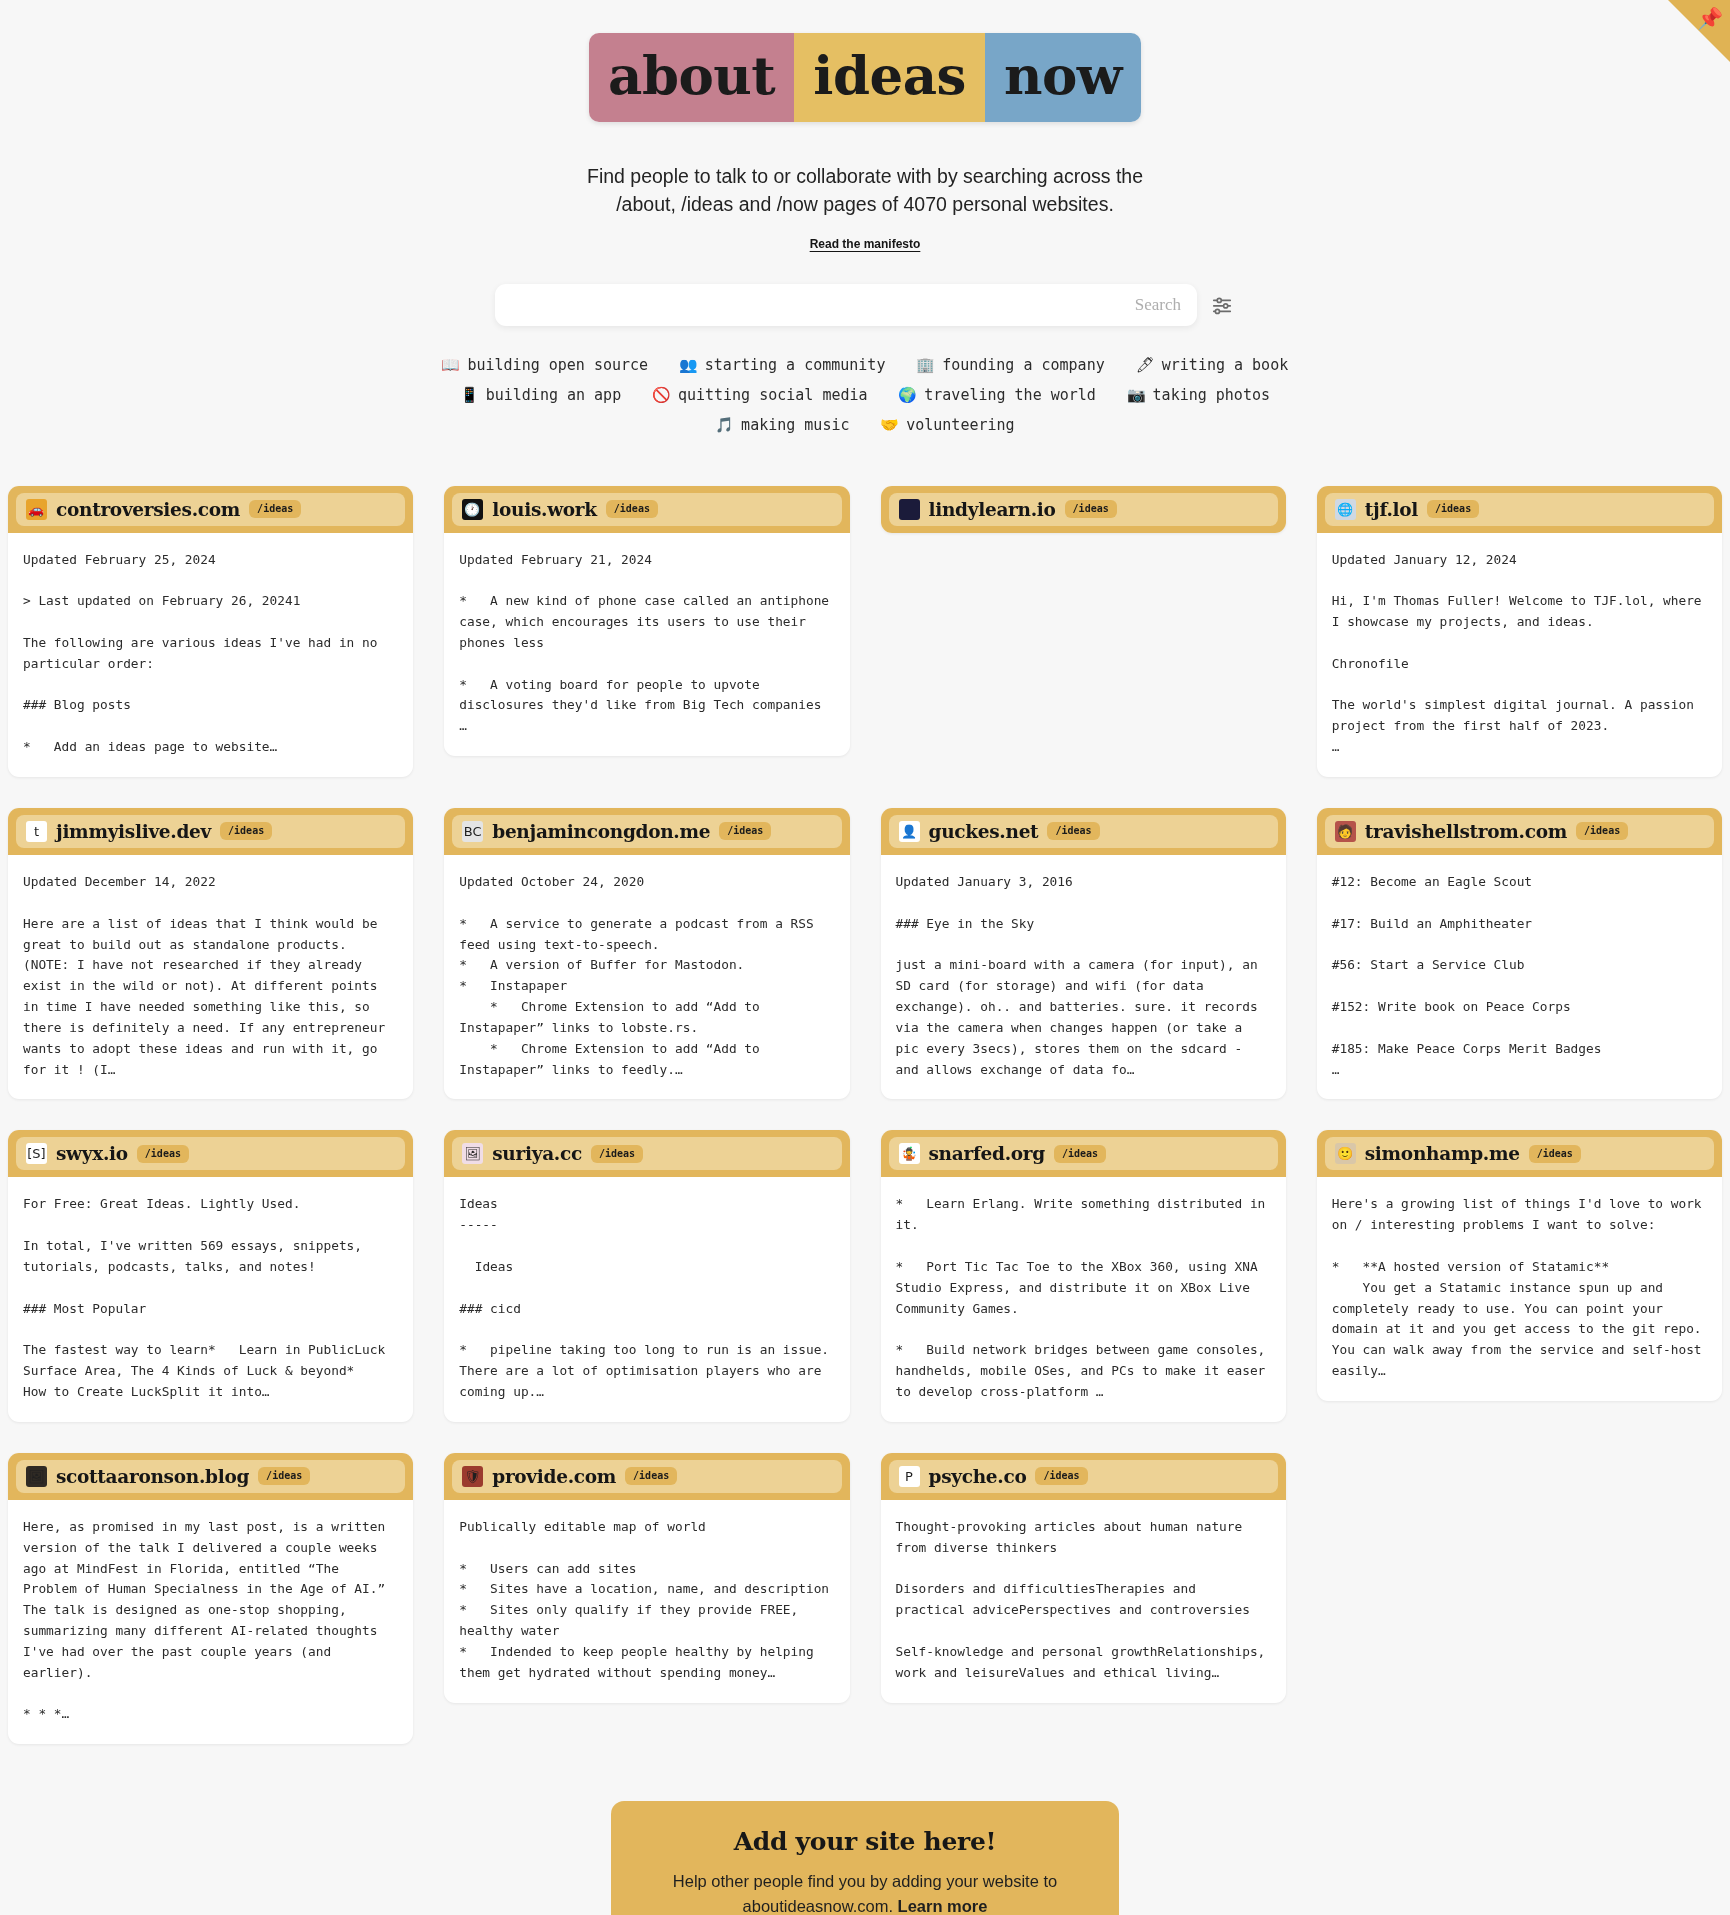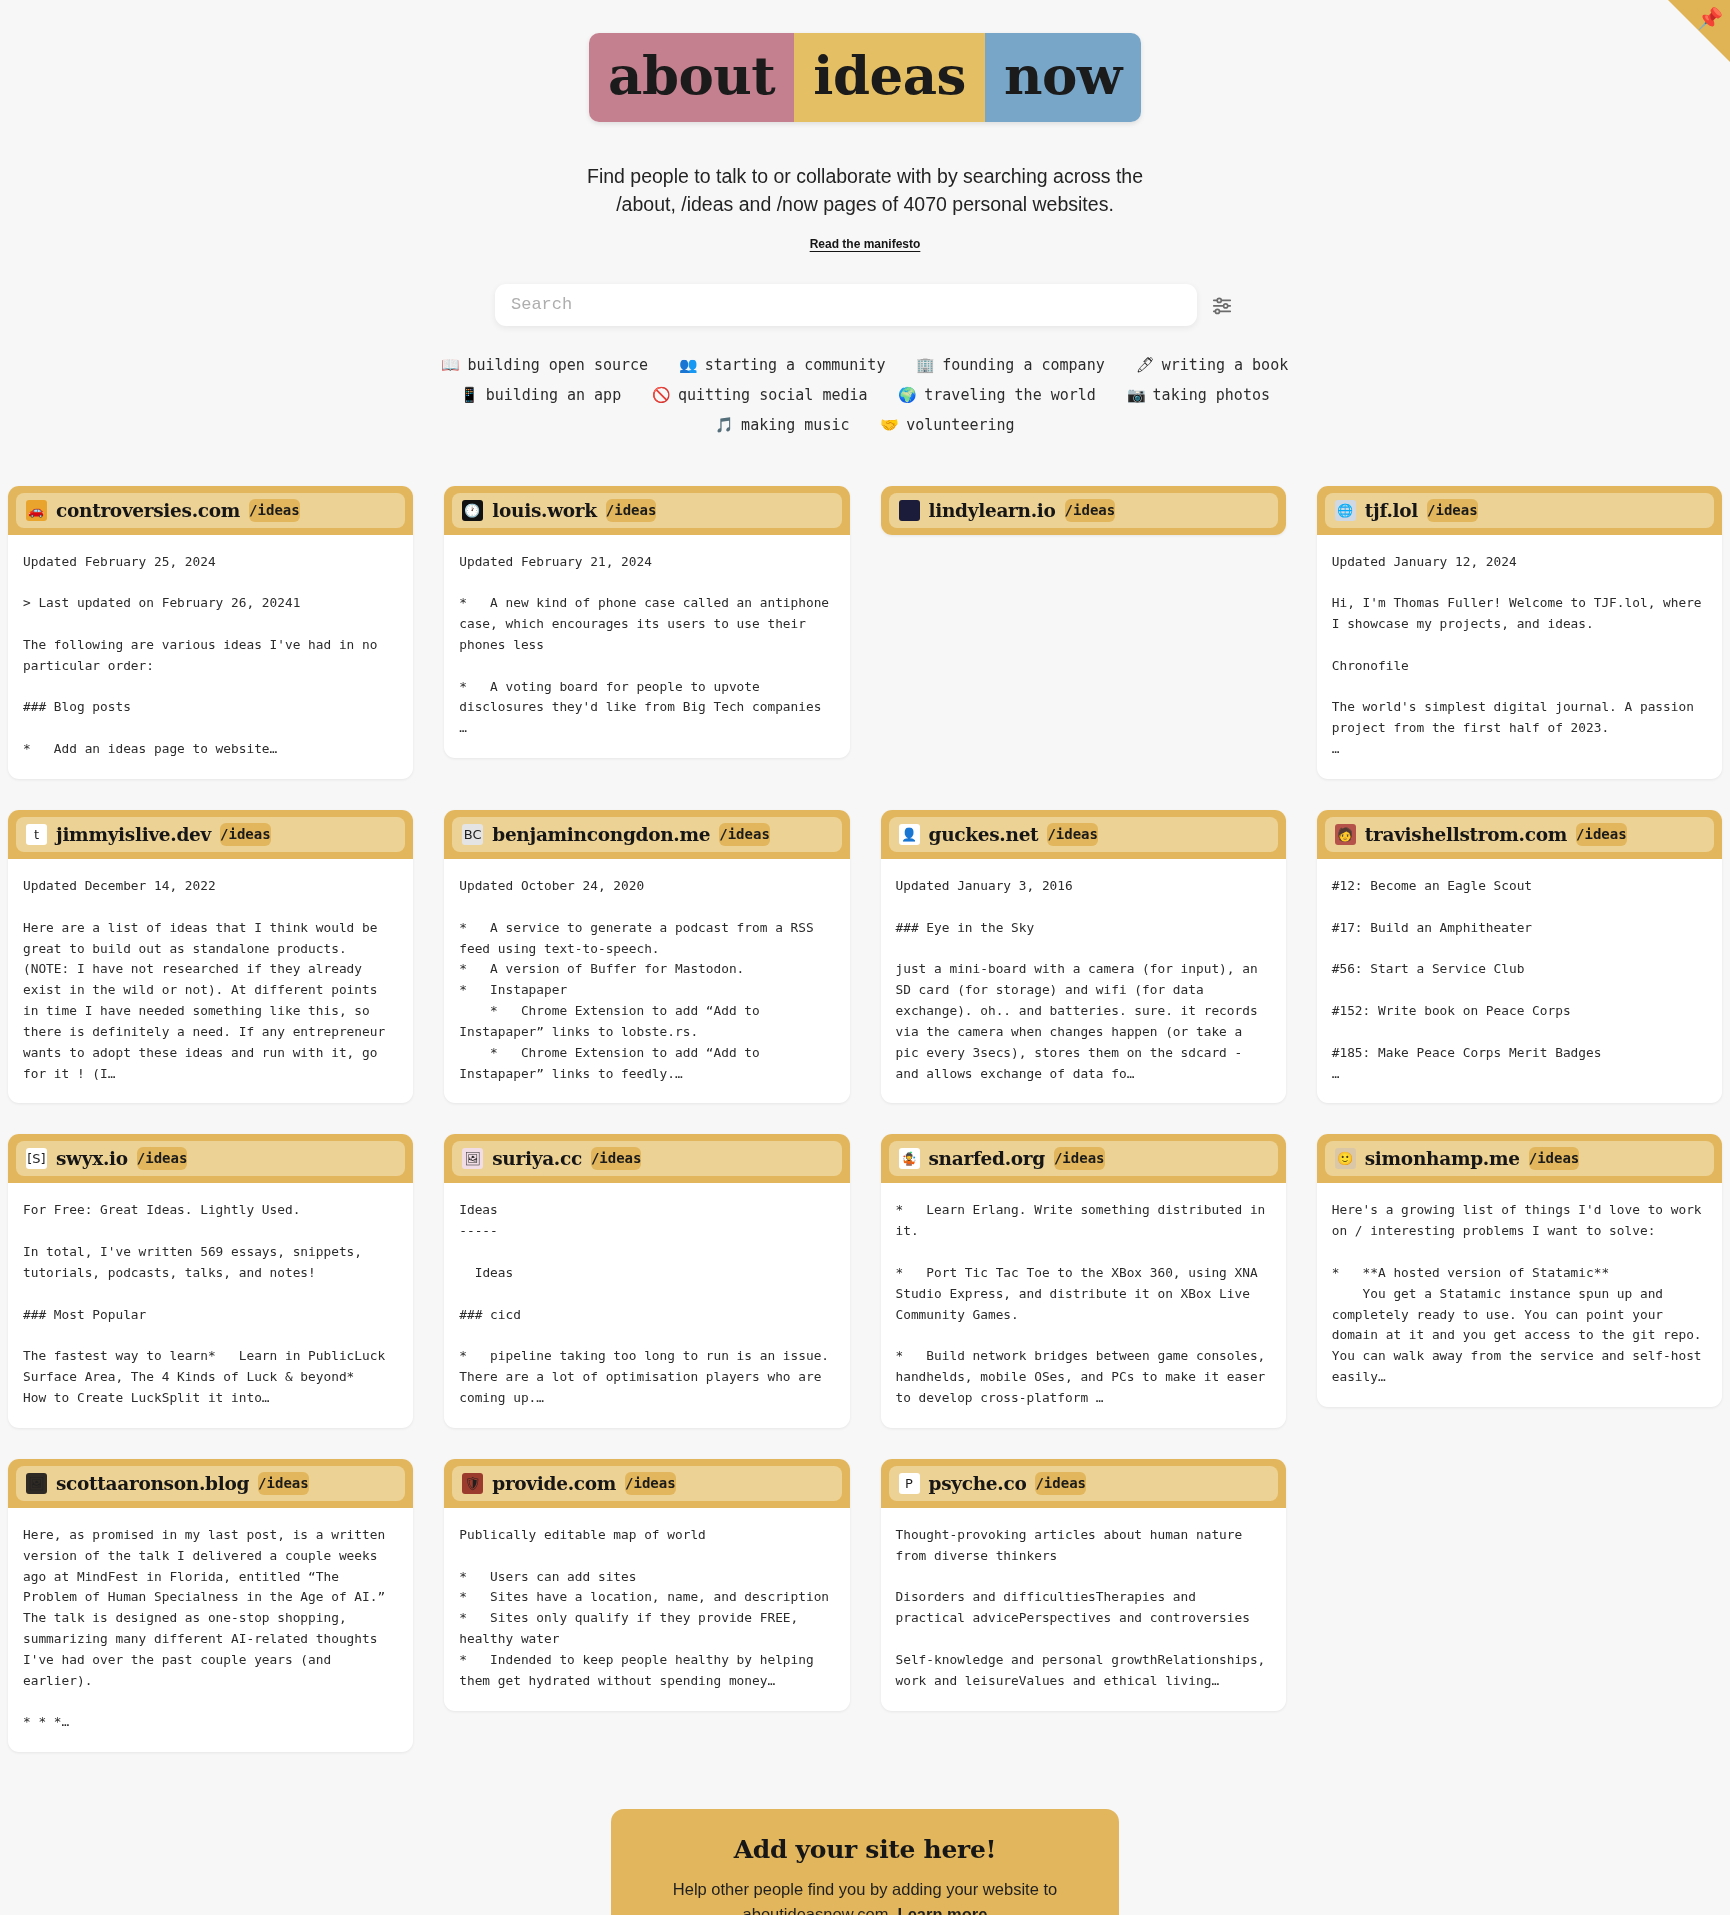--- a/index.html
+++ b/index.html
@@ -79,24 +79,24 @@
     align-items: center;
     gap: 12px;
   }
   .search-box {
     flex: 1 1 auto;
     height: 42px;
     background: #ffffff;
     border: none;
     border-radius: 11px;
     box-shadow: 0 2px 6px rgba(0,0,0,.07);
-    font-family: Liberation Mono, monospace;
+    font-family: Liberation Serif, serif;
     font-size: 17px;
     color: #2a2a2a;
-    text-align: left;
+    text-align: right;
     padding: 0 16px;
     outline: none;
   }
   .search-box::placeholder { color: #aeaeae; }
   .filter-btn {
     width: 26px; height: 26px;
     display: flex; align-items: center; justify-content: center;
     cursor: pointer;
     background: transparent; border: none; padding: 0;
   }
@@ -161,24 +161,24 @@
     font-family: "DejaVu Serif", serif;
     font-weight: 700;
     font-size: 18.5px;
     color: #161616;
     letter-spacing: -0.3px;
     white-space: nowrap;
   }
   .path-pill {
     background: #e2b65c;
     border-radius: 6px;
-    padding: 3px 0 4px;
+    padding: 3px 8px 4px;
     font-family: "DejaVu Sans Mono", monospace;
     font-weight: 700;
-    font-size: 14px;
+    font-size: 10px;
     color: #1b1b1b;
     white-space: nowrap;
   }
   .card-body {
     padding: 17px 15px 19px;
     font-family: "DejaVu Sans Mono", monospace;
     font-size: 12.8px;
     line-height: 1.63;
     color: #2b2b2b;
     white-space: pre-wrap;

